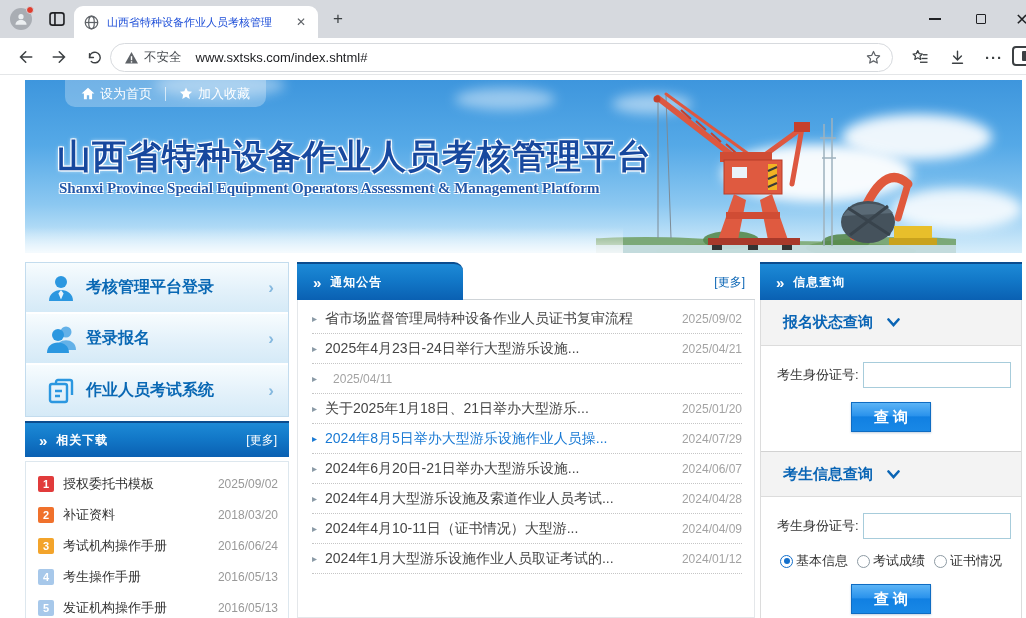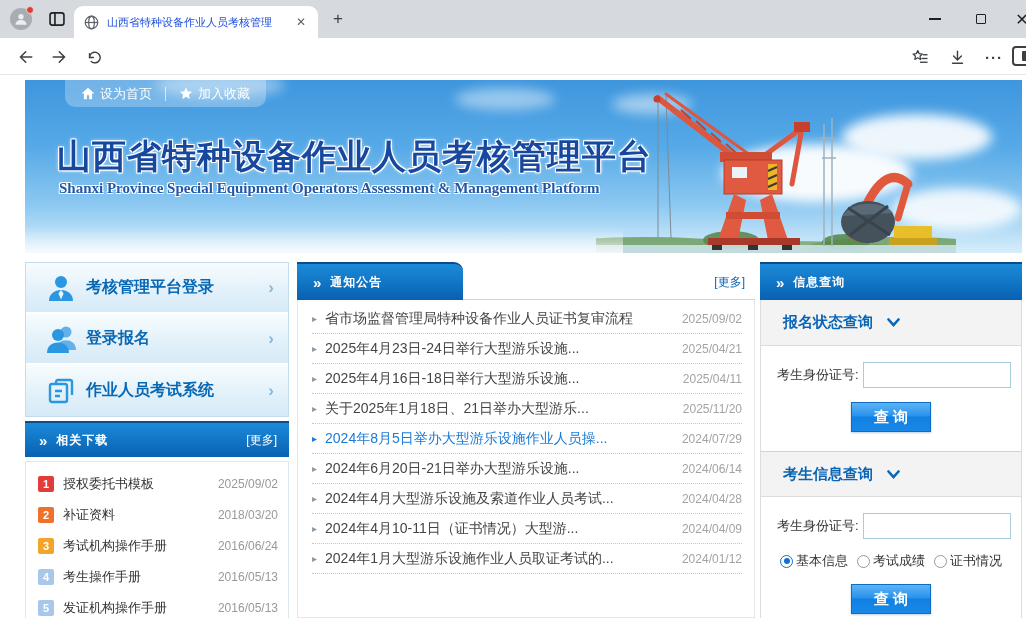--- a/index.html
+++ b/index.html
@@ -174,20 +174,32 @@
   </div>
   <div class="navbtn" style="left:47px">
     <svg width="18" height="18" viewBox="0 0 24 24">
         <path d="M11 5 L18 12 L11 19 M18 12 H3" fill="none" stroke="#3c4043" stroke-width="2" stroke-linecap="round"></path>
       </svg>
   </div>
   <div class="navbtn" style="left:81px">
     <svg width="17" height="17" viewBox="0 0 24 24">
         <path d="M5 12 a7.5 7.5 0 1 1 2.4 5.5" fill="none" stroke="#3c4043" stroke-width="2" stroke-linecap="round"></path>
         <path d="M5 6.5 V12 H10.5" fill="none" stroke="#3c4043" stroke-width="2" stroke-linecap="round"></path>
+      </svg>
+  </div>
+  <div class="addr">
+    <svg width="13" height="12" viewBox="0 0 13 12">
+        <path d="M6.5 0 L13 11.5 H0 Z" fill="#5f6368"></path>
+        <rect x="5.8" y="4.2" width="1.4" height="4" fill="#fff"></rect>
+        <rect x="5.8" y="9.2" width="1.4" height="1.4" fill="#fff"></rect>
+      </svg>
+    <span class="sec-label">不安全</span>
+    <span class="url">www.sxtsks.com/index.shtml#</span>
+    <svg width="17" height="17" viewBox="0 0 24 24">
+        <path d="M12 3.5 l2.6 5.6 6 .7 -4.4 4.1 1.2 5.9 -5.4 -3 -5.4 3 1.2 -5.9 -4.4 -4.1 6 -.7z" fill="none" stroke="#5f6368" stroke-width="1.7" stroke-linejoin="round"></path>
       </svg>
   </div>
   <div class="tool-ic" style="left:908px">
     <svg width="18" height="18" viewBox="0 0 24 24">
         <path d="M9 3.5 l1.9 4 4.3 .5 -3.2 3 .9 4.3 -3.9 -2.2 -3.9 2.2 .9 -4.3 -3.2 -3 4.3 -.5z" fill="none" stroke="#3c4043" stroke-width="1.6" stroke-linejoin="round"></path>
         <line x1="16" y1="9" x2="22" y2="9" stroke="#3c4043" stroke-width="1.8"></line>
         <line x1="14" y1="14" x2="22" y2="14" stroke="#3c4043" stroke-width="1.8"></line>
         <line x1="12" y1="19" x2="22" y2="19" stroke="#3c4043" stroke-width="1.8"></line>
       </svg>
   </div>
@@ -359,37 +371,36 @@
             <span class="ntitle">省市场监督管理局特种设备作业人员证书复审流程</span>
             <span class="ndate">2025/09/02</span>
           </div>
           <div class="nrow">
             <span class="bullet">▸</span>
             <span class="ntitle">2025年4月23日-24日举行大型游乐设施...</span>
             <span class="ndate">2025/04/21</span>
           </div>
           <div class="nrow">
             <span class="bullet">▸</span>
-            <span class="ntitle">2025年4月16日-18日举行大型游乐设施...</span>
             <span class="ndate">2025/04/11</span>
           </div>
           <div class="nrow">
             <span class="bullet">▸</span>
             <span class="ntitle">关于2025年1月18日、21日举办大型游乐...</span>
-            <span class="ndate">2025/11/20</span>
+            <span class="ndate">2025/01/20</span>
           </div>
           <div class="nrow hl">
             <span class="bullet">▸</span>
             <span class="ntitle">2024年8月5日举办大型游乐设施作业人员操...</span>
             <span class="ndate">2024/07/29</span>
           </div>
           <div class="nrow">
             <span class="bullet">▸</span>
             <span class="ntitle">2024年6月20日-21日举办大型游乐设施...</span>
-            <span class="ndate">2024/06/14</span>
+            <span class="ndate">2024/06/07</span>
           </div>
           <div class="nrow">
             <span class="bullet">▸</span>
             <span class="ntitle">2024年4月大型游乐设施及索道作业人员考试...</span>
             <span class="ndate">2024/04/28</span>
           </div>
           <div class="nrow">
             <span class="bullet">▸</span>
             <span class="ntitle">2024年4月10-11日（证书情况）大型游...</span>
             <span class="ndate">2024/04/09</span>

